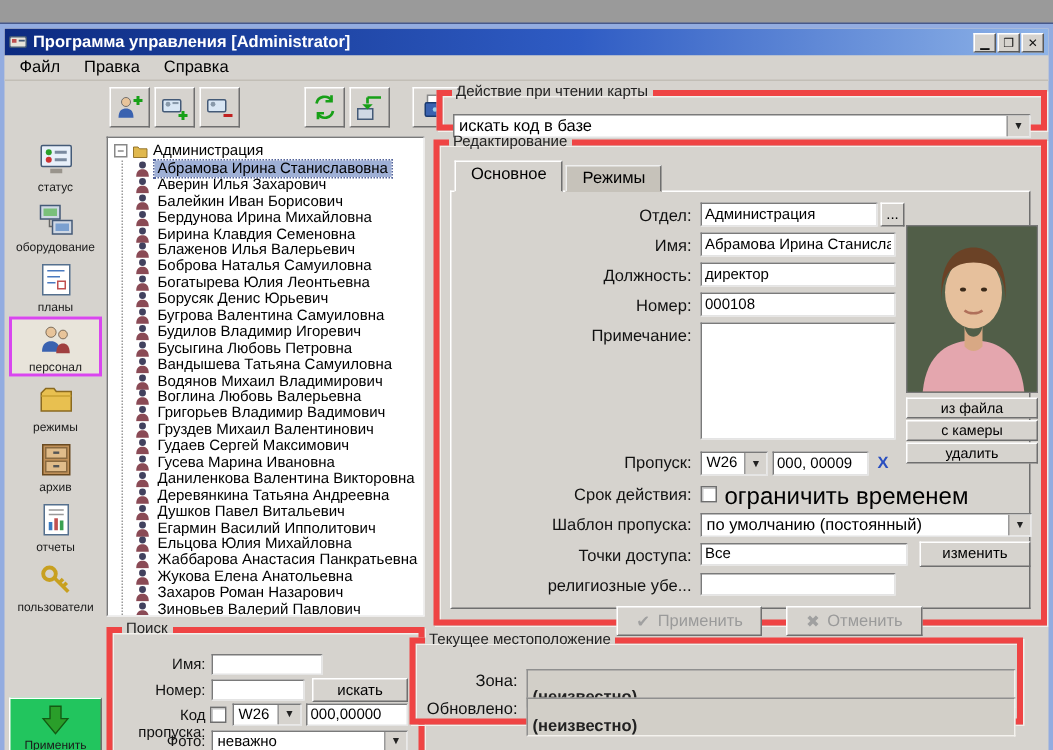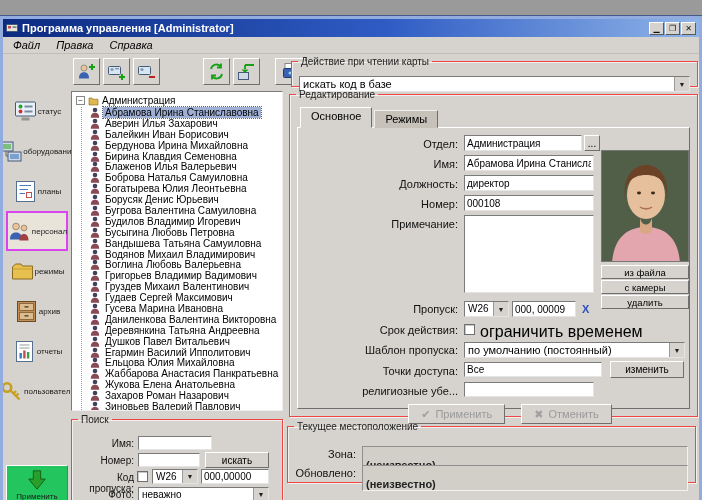--- a/index.html
+++ b/index.html
@@ -6,40 +6,40 @@
   html,body{width:702px;height:500px;background:#9a9a9a;font-family:"Liberation Sans",sans-serif;}
   .win{position:relative;width:702px;height:500px;background:#d6d3ce;border:3px solid #93ace0;outline:1px solid #46598c;overflow:hidden;margin-top:16px;}
 
   
   .titlebar{position:absolute;left:0;top:0;right:0;height:18px;background:linear-gradient(90deg,#0c2a80,#2f5cc4 55%,#8fb4e8);display:flex;align-items:center;padding:0 3px;color:#fff;}
   .titlebar .ttext{font-size:11px;font-weight:bold;margin-left:4px;flex:1;white-space:nowrap;overflow:hidden;}
   .capbtn{width:15px;height:13px;margin-left:1px;background:#d6d3ce;border:1px solid;border-color:#fff #5a5a5a #5a5a5a #fff;font-size:8px;line-height:11px;text-align:center;color:#111;cursor:default;}
 
   
   .menubar{position:absolute;left:0;top:18px;right:0;height:17px;display:flex;align-items:center;font-size:11px;border-bottom:1px solid #c2beb6;background:#d6d3ce;padding-left:2px;}
-  .menuitem{padding:1px 8px;font-style:italic;}
+  .menuitem{padding:1px 8px;}
 
   
   #toolbarBtns{position:absolute;left:70px;top:39px;display:flex;}
   .tbtn{width:27px;height:27px;background:#d6d3ce;border:1px solid;border-color:#fff #6f6f6f #6f6f6f #fff;display:flex;align-items:center;justify-content:center;margin-right:3px;padding:0;}
   .tbtn:nth-child(4){margin-left:40px;}
   .tbtn:nth-child(6){margin-left:12px;width:31px;}
 
-  fieldset{border:1px solid #ef4444;box-shadow:inset 1px 1px 0 #f2f0ec,1px 1px 0 #f2f0ec;position:absolute;background:#d6d3ce;}
+  fieldset{border:4px solid #ef4444;box-shadow:inset 1px 1px 0 #f2f0ec,1px 1px 0 #f2f0ec;position:absolute;background:#d6d3ce;}
   legend{font-size:10px;color:#222;padding:0 3px;margin-left:6px;}
 
   #cardAction{left:288px;top:37px;width:407px;height:31px;}
   .combo{display:flex;background:#fff;border:1px solid;border-color:#7a7a7a #e4e4e4 #e4e4e4 #7a7a7a;height:16px;font-size:11px;overflow:hidden;}
   .combo .ctext{flex:1;padding:0 3px;line-height:14px;white-space:nowrap;overflow:hidden;}
   .combo .carr{width:15px;flex:none;background:#d6d3ce;border-left:1px solid #9a9a9a;display:flex;align-items:center;justify-content:center;font-size:7px;color:#222;}
   #cardActionCombo{position:absolute;left:7px;right:7px;top:9px;}
 
   
   #sidebar{position:absolute;left:3px;top:72px;width:62px;}
-  .sbitem{height:40px;display:flex;flex-direction:row;align-items:center;justify-content:center;border:2px solid transparent;}
+  .sbitem{height:40px;display:flex;flex-direction:column;align-items:center;justify-content:center;border:2px solid transparent;}
   .sbitem.active{border:2px solid #d946ef;background:#e8e4da;}
   .sblabel{font-size:8px;color:#1a1a1a;margin-top:1px;white-space:nowrap;}
   #applyModes{position:absolute;left:3px;top:446px;width:62px;height:48px;background:#22c55e;border:1px solid;border-color:#fff #6f6f6f #6f6f6f #fff;display:flex;flex-direction:column;align-items:center;justify-content:center;padding:0;}
   #applyModes .sblabel{font-size:8px;line-height:9px;text-align:center;white-space:normal;}
 
   
   #treePanel{position:absolute;left:68px;top:72px;width:212px;height:320px;background:#fff;border:1px solid;border-color:#7a7a7a #efefef #efefef #7a7a7a;overflow:hidden;padding:2px 0 0 3px;}
   .treeroot{display:flex;align-items:center;height:13px;font-size:10px;white-space:nowrap;}
   .handle{width:9px;height:9px;flex:none;border:1px solid #888;background:#fff;font-size:8px;line-height:7px;text-align:center;margin:0 3px 0 1px;color:#333;}
   .gico,.pico{flex:none;display:inline-flex;margin-right:3px;}
@@ -64,21 +64,21 @@
   .elabel{position:absolute;left:12px;width:156px;text-align:right;font-size:11px;color:#111;line-height:16px;white-space:nowrap;overflow:hidden;}
   .efield{position:absolute;background:#fff;border:1px solid;border-color:#7a7a7a #e4e4e4 #e4e4e4 #7a7a7a;font-size:10px;padding:0 2px;height:16px;font-family:"Liberation Sans",sans-serif;}
   .photo{position:absolute;left:311px;top:50px;width:88px;height:112px;border:1px solid #777;background:#4c5844;overflow:hidden;}
   #photoBtns{position:absolute;left:311px;top:165px;width:88px;display:flex;flex-direction:column;}
   .photobtn{height:14px;margin-bottom:1px;background:#d6d3ce;border:1px solid;border-color:#fff #6f6f6f #6f6f6f #fff;font-size:9.5px;line-height:11px;padding:0;font-family:"Liberation Sans",sans-serif;}
   .actionbtns{position:absolute;left:100px;top:304px;width:240px;display:flex;justify-content:center;gap:16px;}
   .dbtn{display:flex;align-items:center;gap:5px;height:20px;padding:0 12px;background:#d6d3ce;border:1px solid;border-color:#fff #6f6f6f #6f6f6f #fff;color:#9a9a9a;font-size:11px;font-family:"Liberation Sans",sans-serif;}
   .dico{font-size:11px;color:#a0a0a0;}
 
   
-  #locationBox{left:284px;top:402px;width:409px;height:62px;}
+  #locationBox{left:270px;top:402px;width:409px;height:62px;}
   .lvalue{position:absolute;left:74px;width:326px;height:15px;background:#d2cfc8;border:1px solid;border-color:#8f8f8f #f4f2ee #f4f2ee #8f8f8f;font-size:11px;font-weight:bold;color:#222;padding:12px 3px;line-height:13px;}
   .llabel{position:absolute;left:4px;width:64px;text-align:right;font-size:11px;color:#111;line-height:15px;}
 </style>
 </head>
 <body>
 
 <div class="win">
 
   <div class="titlebar">
     <span style="display:inline-flex;">

